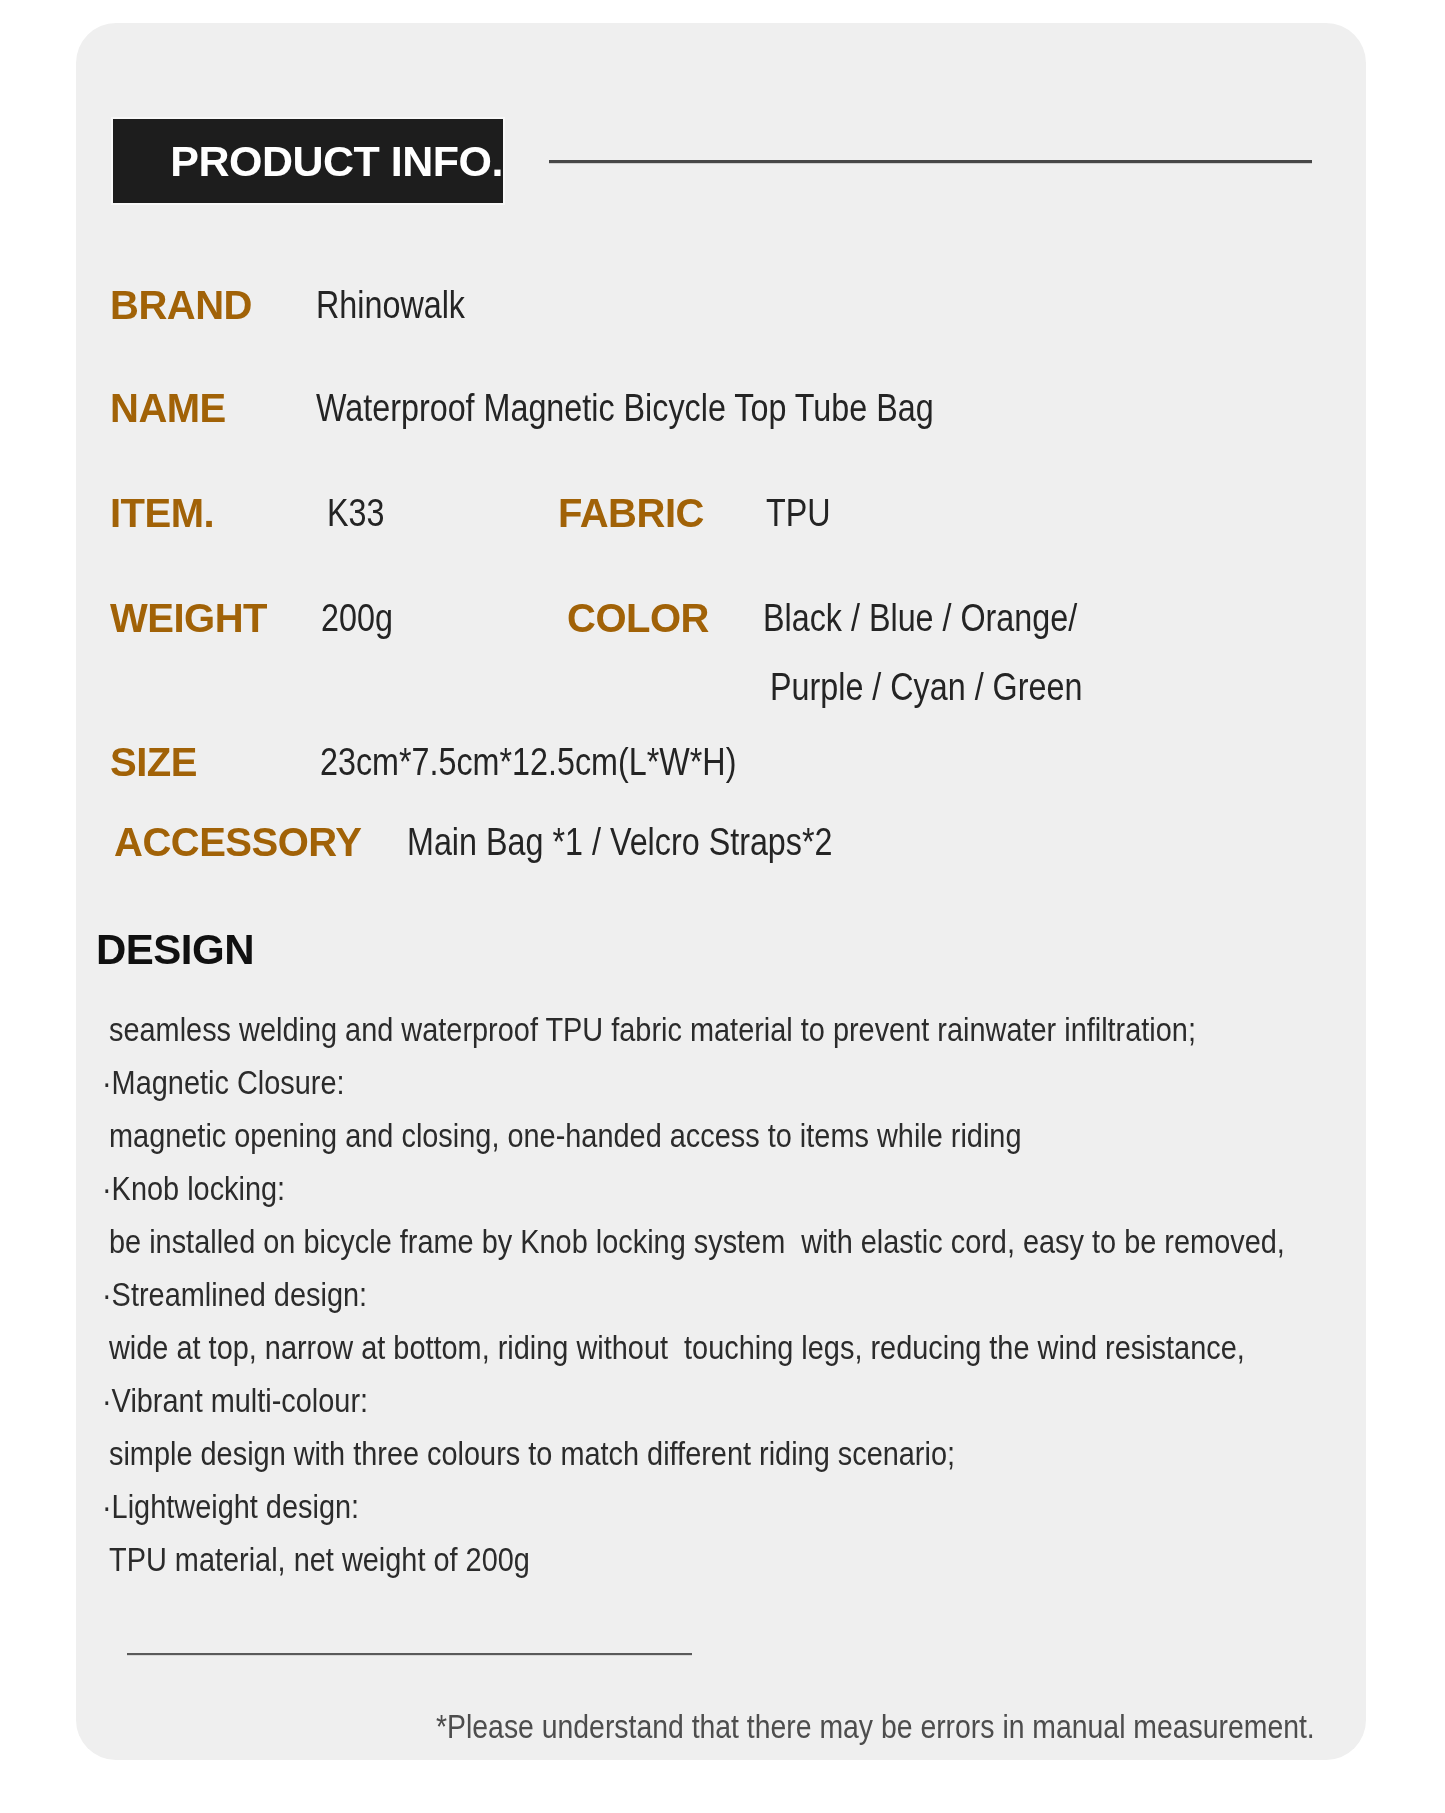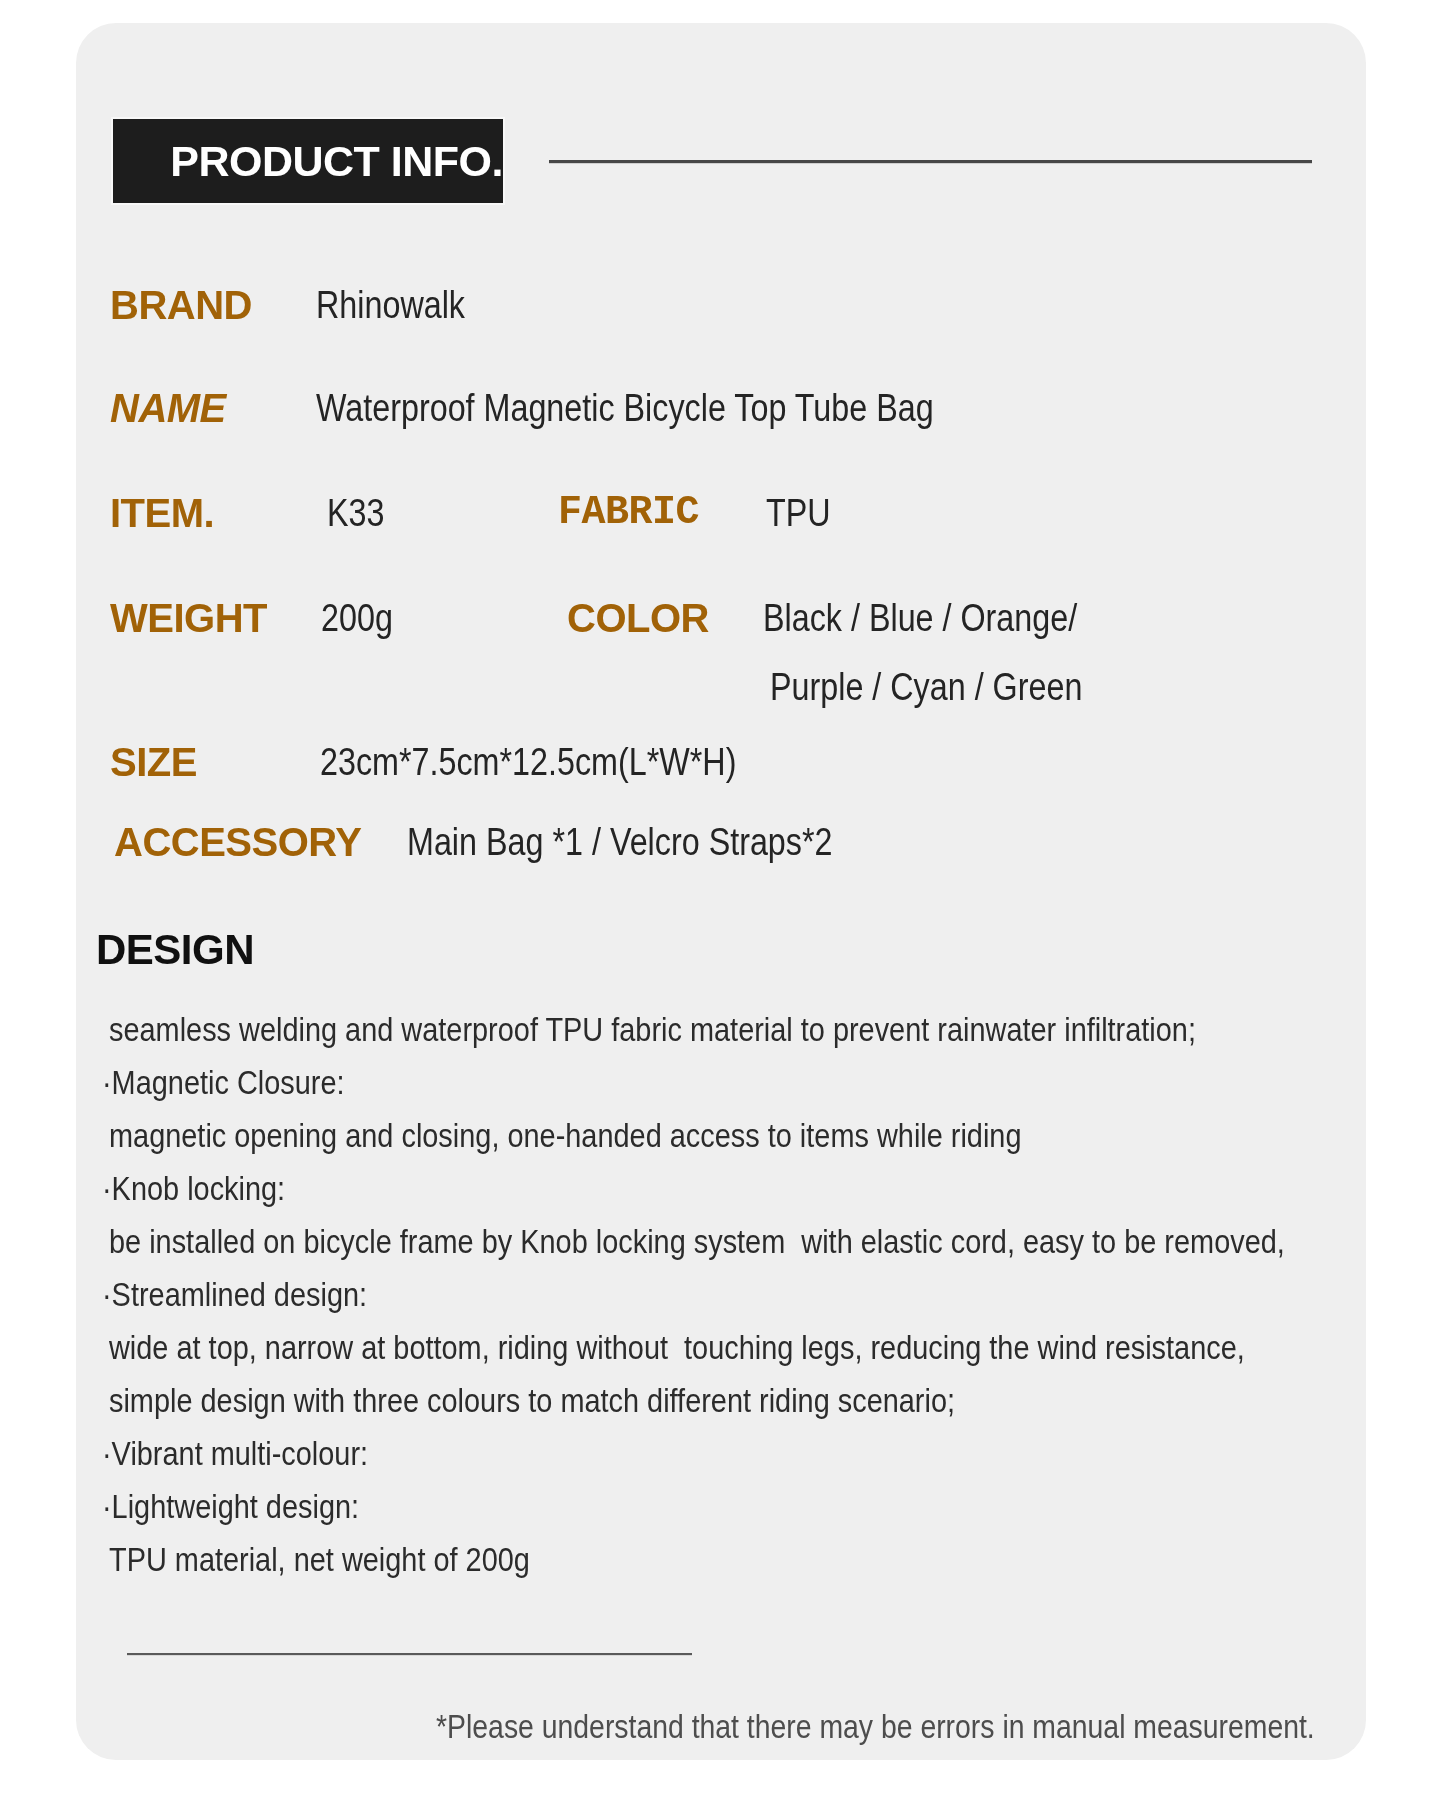--- a/index.html
+++ b/index.html
@@ -70,28 +70,28 @@
     <span class="badge-text">PRODUCT INFO.</span>
   </div>
   <div class="hline"></div>
 
   <div class="row" style="left:0;top:258px;">
     <span class="label abs" style="left:34px;">BRAND</span>
     <span class="value cond abs" style="left:240px;">Rhinowalk</span>
   </div>
 
   <div class="row" style="left:0;top:361px;">
-    <span class="label abs" style="left:34px;font-style:italic;">NAME</span>
+    <span class="label abs" style="left:34px;">NAME</span>
     <span class="value cond abs" style="left:240px;">Waterproof Magnetic Bicycle Top Tube Bag</span>
   </div>
 
   <div class="row" style="left:0;top:466px;">
     <span class="label abs" style="left:34px;">ITEM.</span>
     <span class="value cond abs" style="left:251px;">K33</span>
-    <span class="label abs" style="left:482px;font-family:Liberation Mono, monospace;">FABRIC</span>
+    <span class="label abs" style="left:482px;">FABRIC</span>
     <span class="value cond abs" style="left:690px;">TPU</span>
   </div>
 
   <div class="row" style="left:0;top:571px;">
     <span class="label abs" style="left:34px;text-align:center;">WEIGHT</span>
     <span class="value cond abs" style="left:245px;">200g</span>
     <span class="label abs" style="left:491px;">COLOR</span>
     <span class="value cond abs" style="left:687px;">Black / Blue / Orange/</span>
   </div>
   <div class="row" style="left:0;top:640px;">
@@ -111,22 +111,22 @@
   <div class="design-heading">DESIGN</div>
 
   <div class="design-list">
     <div class="design-line desc"><span class="cond">seamless welding and waterproof TPU fabric material to prevent rainwater infiltration;</span></div>
     <div class="design-line title"><span class="cond">·Magnetic Closure:</span></div>
     <div class="design-line desc"><span class="cond">magnetic opening and closing, one-handed access to items while riding</span></div>
     <div class="design-line title"><span class="cond">·Knob locking:</span></div>
     <div class="design-line desc"><span class="cond">be installed on bicycle frame by Knob locking system  with elastic cord, easy to be removed,</span></div>
     <div class="design-line title"><span class="cond">·Streamlined design:</span></div>
     <div class="design-line desc"><span class="cond">wide at top, narrow at bottom, riding without  touching legs, reducing the wind resistance,</span></div>
+    <div class="design-line title"><span class="cond">·Vibrant multi-colour:</span></div>
     <div class="design-line desc"><span class="cond">simple design with three colours to match different riding scenario;</span></div>
-    <div class="design-line title"><span class="cond">·Vibrant multi-colour:</span></div>
     <div class="design-line title"><span class="cond">·Lightweight design:</span></div>
     <div class="design-line desc"><span class="cond">TPU material, net weight of 200g</span></div>
   </div>
 
   <div class="divider"></div>
 
   <div class="footer-note">
     <span class="cond">*Please understand that there may be errors in manual measurement.</span>
   </div>
 

